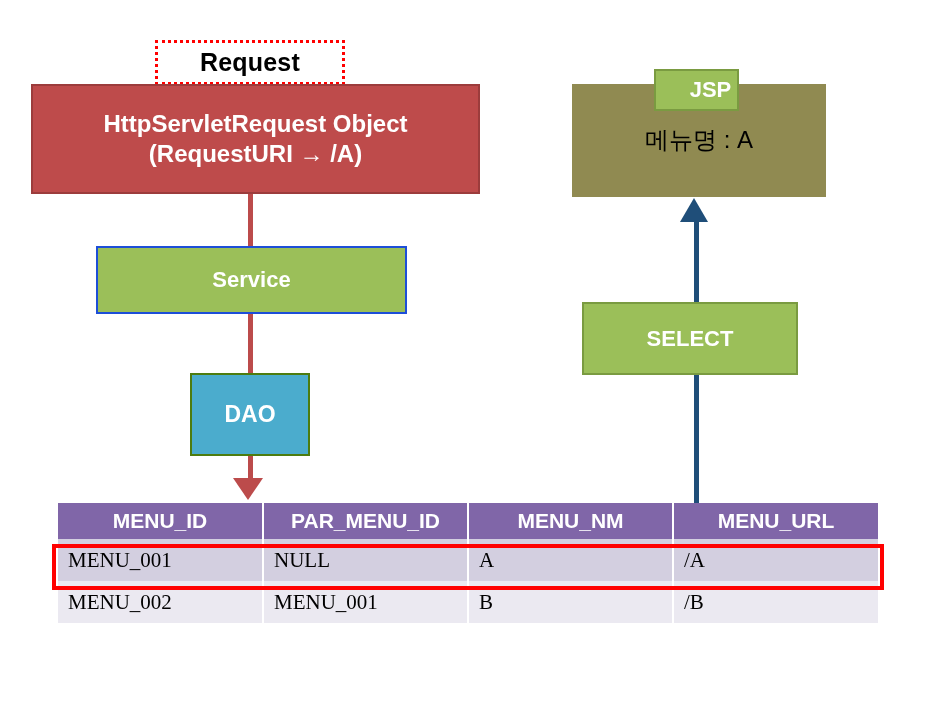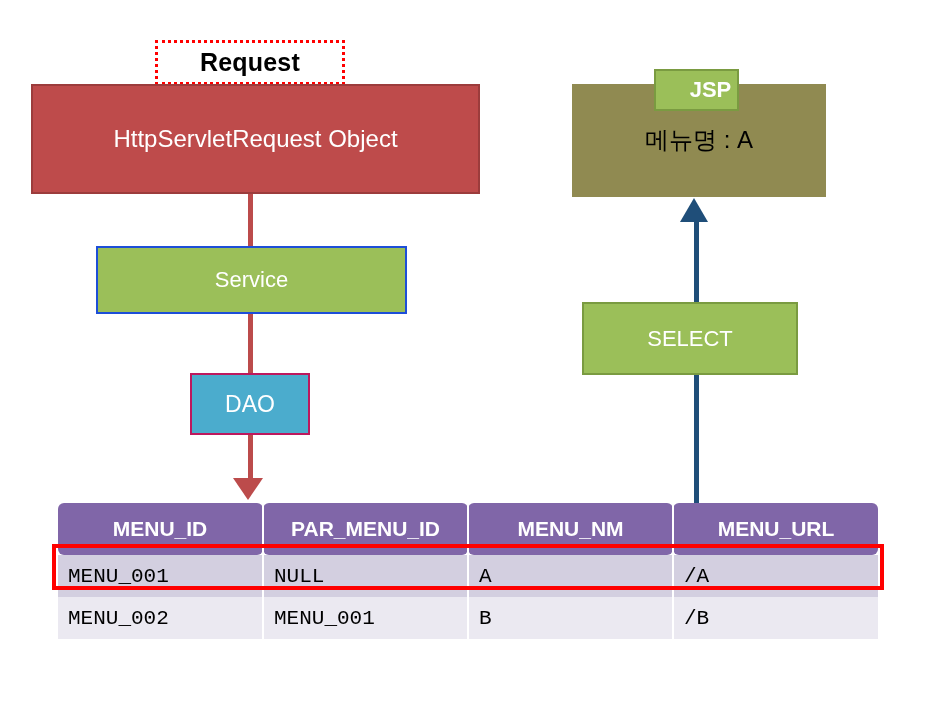--- a/index.html
+++ b/index.html
@@ -32,41 +32,41 @@
   #lbl-response { left: 607px; top: 11px;  width: 185px; height: 45px; }
 
   
   .box {
     position: absolute;
     display: flex;
     align-items: center;
     justify-content: center;
     text-align: center;
     color: #ffffff;
-    font-weight: normal;
+    font-weight: bold;
     line-height: 1.25;
   }
   #box-request {
     left: 31px; top: 84px; width: 449px; height: 110px;
     background: #BE4B4B;
     border: 2px solid #9C3C3C;
     font-size: 24px;
     z-index: 4;
   }
   #box-service {
     left: 96px; top: 246px; width: 311px; height: 68px;
     background: #9BBF59;
     border: 2px solid #1d4ed8;
     font-size: 22px;
     z-index: 4;
   }
   #box-dao {
-    left: 190px; top: 373px; width: 120px; height: 62px;
+    left: 190px; top: 373px; width: 120px; height: 83px;
     background: #4BACCD;
-    border: 2px solid #be185d;
+    border: 2px solid #4d7c0f;
     font-size: 23px;
     z-index: 4;
   }
   #box-select {
     left: 582px; top: 302px; width: 216px; height: 73px;
     background: #9BBF59;
     border: 2px solid #7A9B41;
     font-size: 22px;
     z-index: 4;
   }
@@ -138,35 +138,34 @@
     width: 820px;
     border-collapse: collapse;
     table-layout: fixed;
     z-index: 6;
   }
   #menu-table th {
     background: #8066A8;
     color: #ffffff;
     font-size: 21px;
     font-weight: bold;
-    height: 52px;
+    height: 36px;
     text-align: center;
     border-right: 2px solid #ffffff;
     padding: 0;
-    border-radius: 6px;
   }
   #menu-table th:last-child { border-right: none; }
   #menu-table td {
     font-size: 21px;
     color: #000000;
     height: 42px;
     padding: 0 0 0 10px;
     text-align: left;
     border-right: 2px solid #ffffff;
-    font-family: Liberation Mono, monospace;
+    font-family: Liberation Serif, serif;
   }
   #menu-table td:last-child { border-right: none; }
   #menu-table tr.row-dark td  { background: #D3CFE0; }
   #menu-table tr.row-light td { background: #EBE9F1; }
 
   
   #row-highlight {
     position: absolute;
     left: 52px; top: 544px;
     width: 832px; height: 46px;
@@ -179,20 +178,21 @@
 <body>
 
 <div id="stage">
 
   <div id="lbl-request" class="dash-label">Request</div>
 
 
   <div id="box-request" class="box">
     <div>
       <div>HttpServletRequest Object</div>
+      <div>(RequestURI → /A)</div>
     </div>
   </div>
 
   <div id="line-req-service" class="conn vline-red"></div>
 
   <div id="box-service" class="box">Service</div>
 
   <div id="line-service-dao" class="conn vline-red"></div>
 
   <div id="box-dao" class="box">DAO</div>

